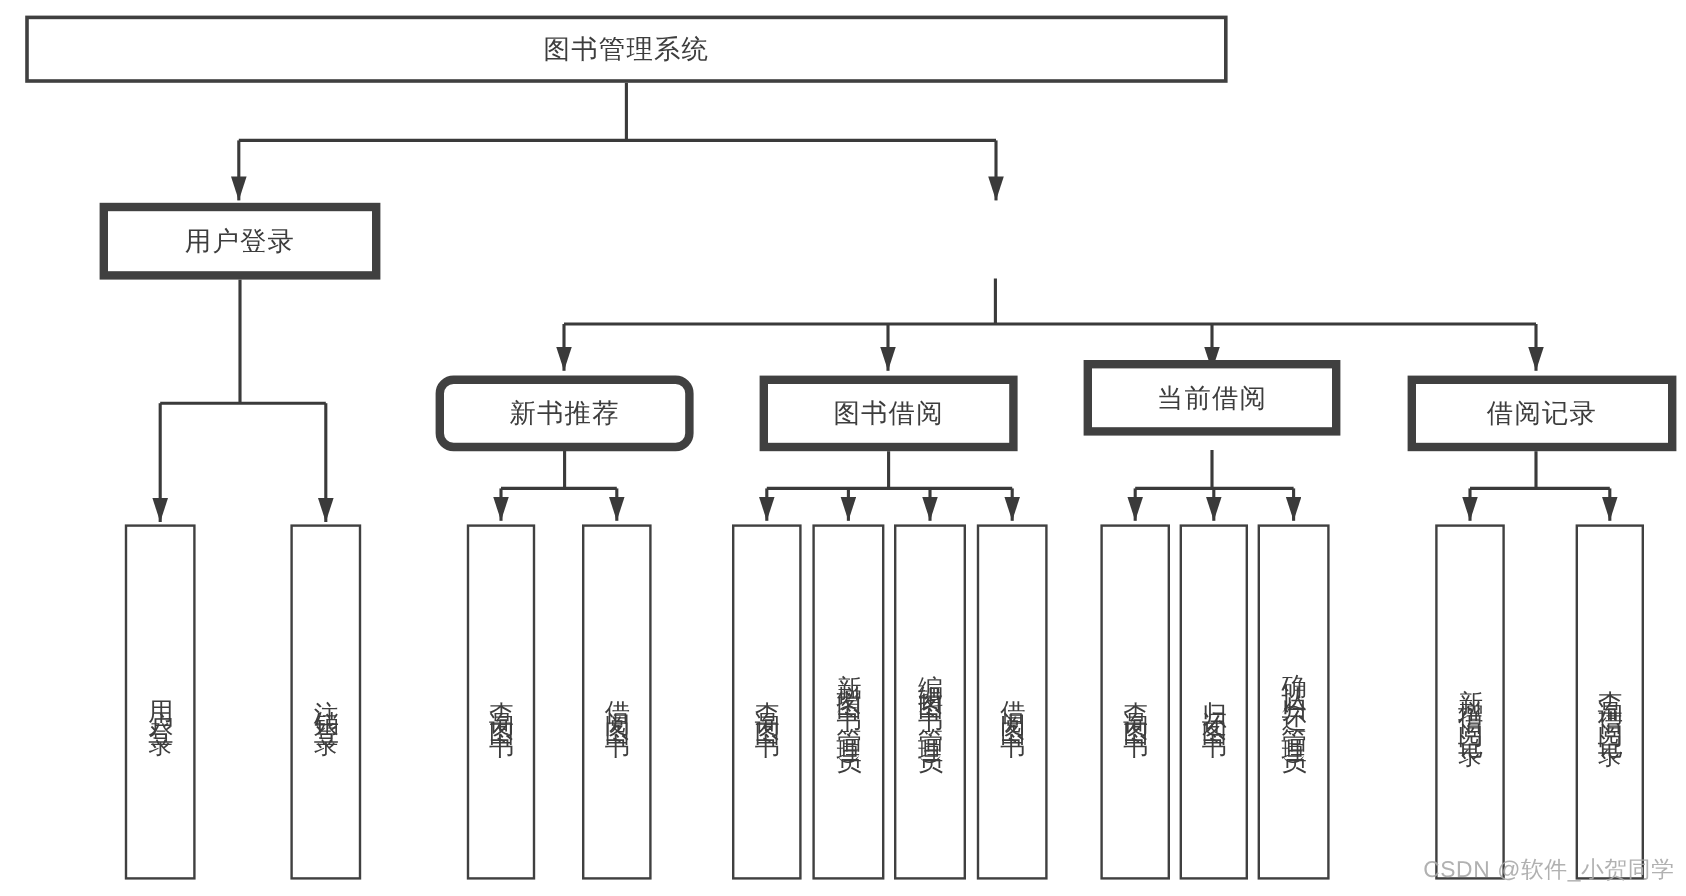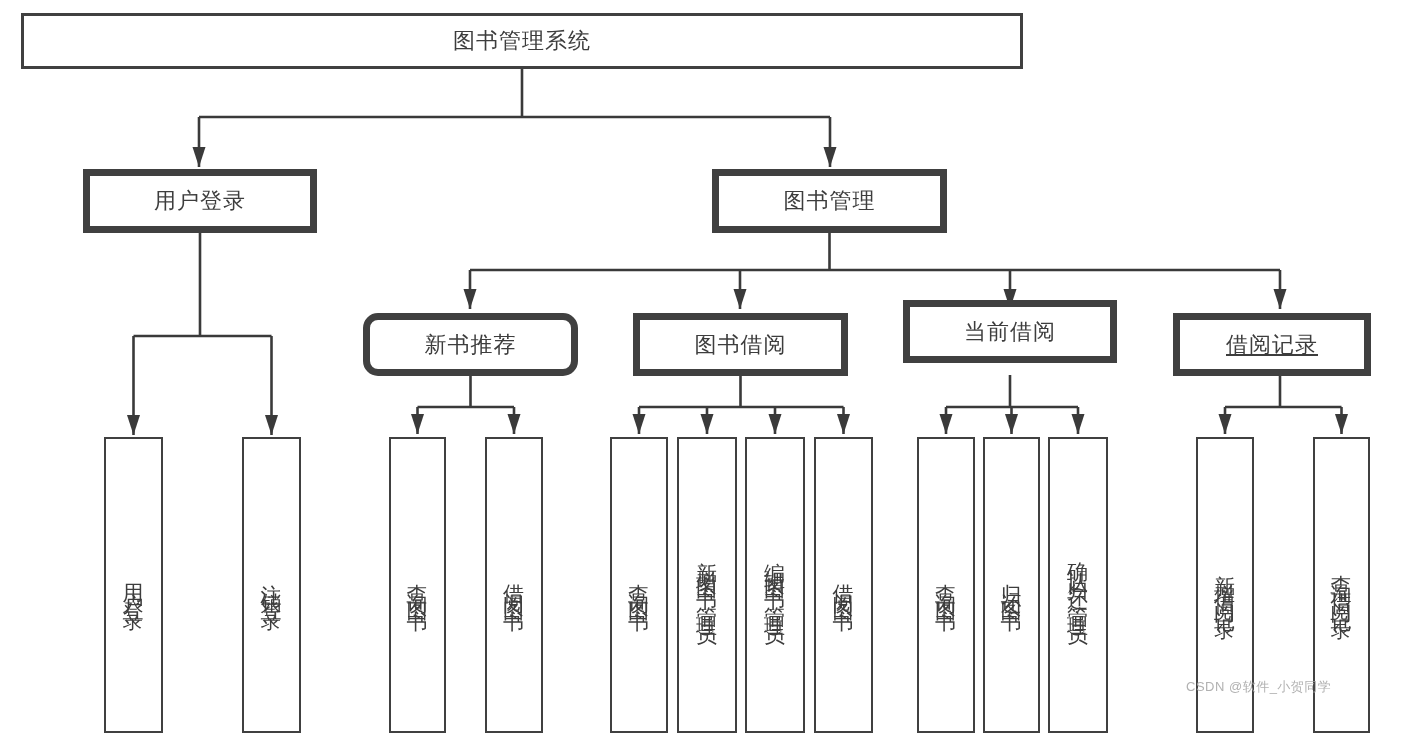--- a/index.html
+++ b/index.html
@@ -36,22 +36,22 @@
     writing-mode:vertical-rl;
     text-orientation:mixed;
     font-size:21px;
     letter-spacing:9px;
     line-height:1;
     color:#3d3d3d;
     white-space:nowrap;
   }
   .watermark{
     position:absolute;
-    left:1186px;top:678px;
-    font-size:13px;
+    left:1186px;top:712px;
+    font-size:19px;
     letter-spacing:0.5px;
     color:rgba(168,168,168,0.9);
     white-space:nowrap;
     z-index:5;
   }
 </style>
 </head>
 <body>
 
 <div id="canvas">
@@ -99,34 +99,31 @@
     </g>
   </svg>
 
   <div class="node root h-label" style="left:21px;top:13px;width:1002px;height:56px;">
     <span>图书管理系统</span>
   </div>
 
   <div class="node h-label" style="left:83px;top:169px;width:234px;height:64px;">
     <span>用户登录</span>
   </div>
-  <div class="node h-label" style="left:712px;top:169px;width:235px;height:64px;">
-    <span>图书管理</span>
-  </div>
 
   <div class="node h-label" style="left:363px;top:313px;width:215px;height:63px;border-radius:15px;">
     <span>新书推荐</span>
   </div>
   <div class="node h-label" style="left:633px;top:313px;width:215px;height:63px;">
     <span>图书借阅</span>
   </div>
   <div class="node h-label" style="left:903px;top:300px;width:214px;height:63px;">
     <span>当前借阅</span>
   </div>
-  <div class="node h-label" style="left:1173px;top:313px;width:198px;height:63px;text-decoration:underline;">
+  <div class="node h-label" style="left:1173px;top:313px;width:224px;height:63px;">
     <span>借阅记录</span>
   </div>
 
   <div class="node leaf" style="left:104px;width:59px;">
     <span class="v-text">用户登录</span>
   </div>
   <div class="node leaf" style="left:242px;width:59px;">
     <span class="v-text">注销登录</span>
   </div>
 

